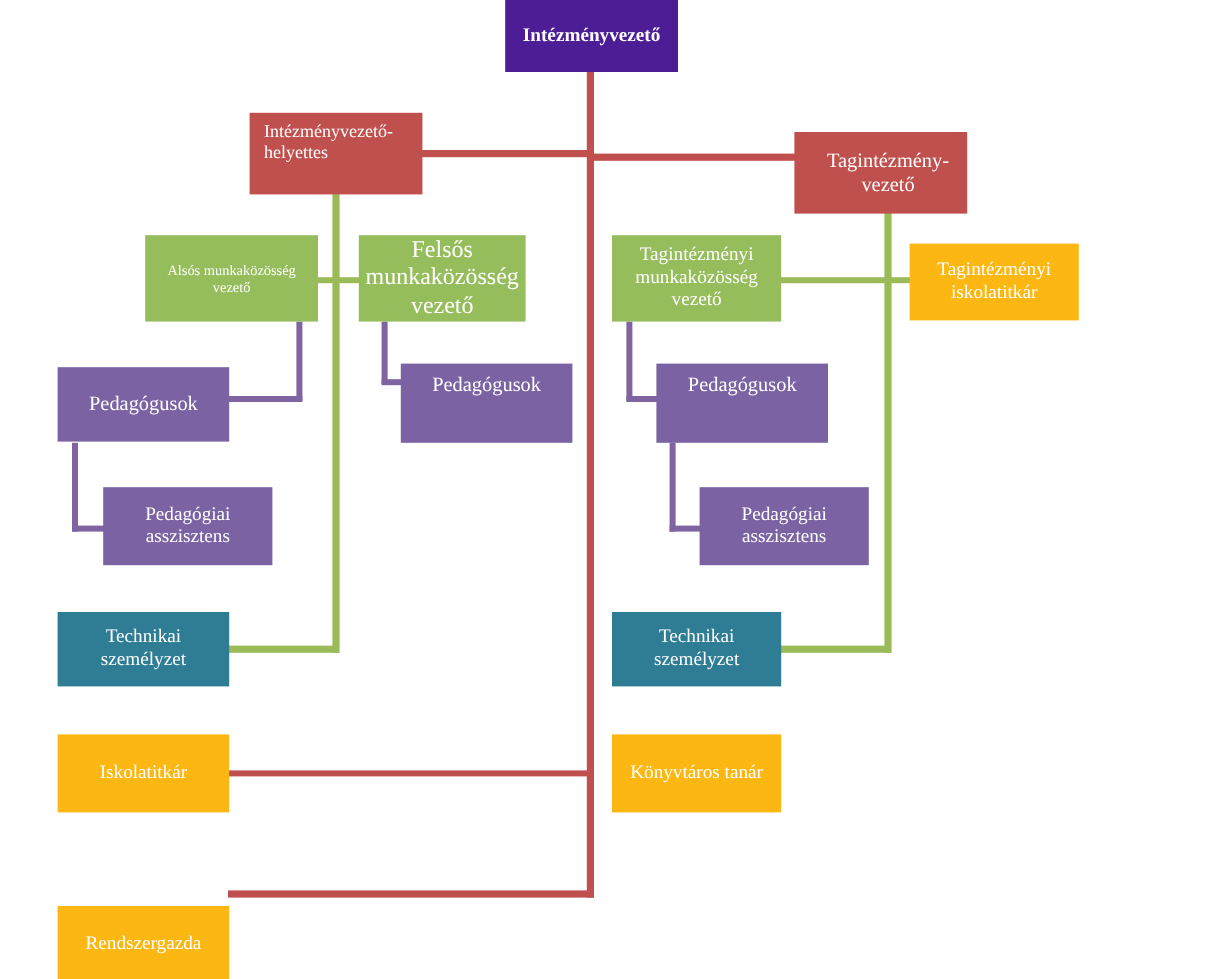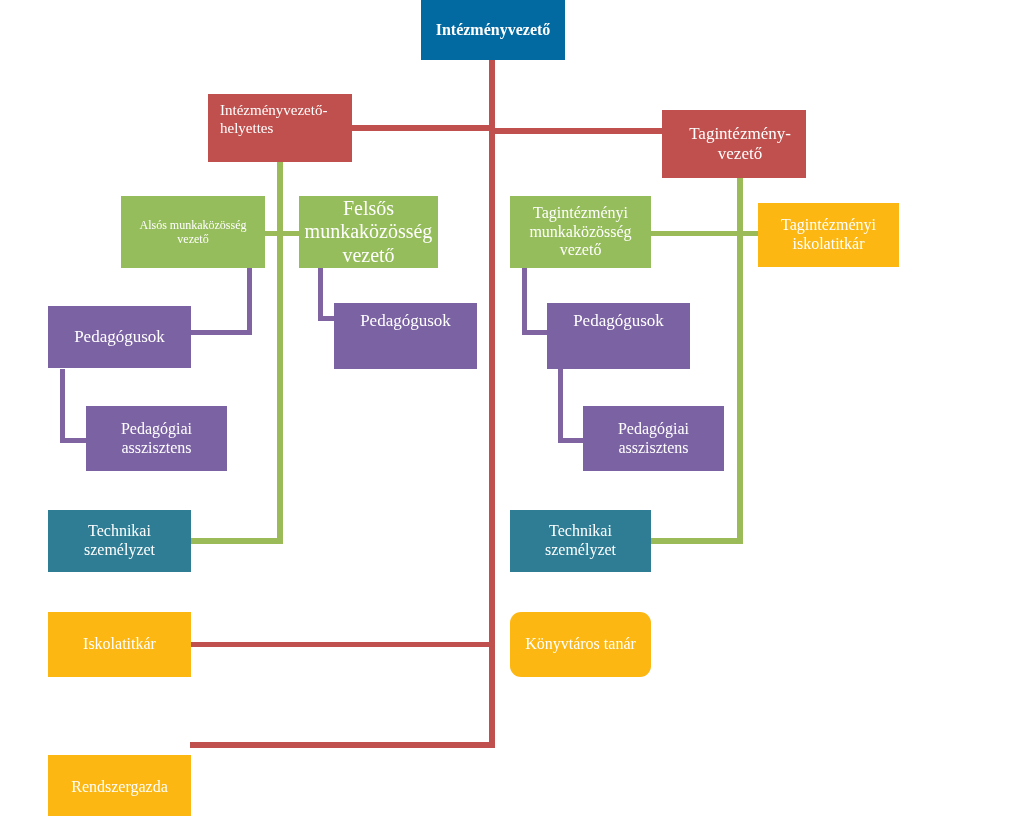--- a/index.html
+++ b/index.html
@@ -90,21 +90,21 @@
 
   <div class="conn purple" style="left:60px; top:369px; width:5px; height:74px;"></div>
   <div class="conn purple" style="left:60px; top:438px; width:30px; height:5px;"></div>
 
   <div class="conn purple" style="left:522px; top:268px; width:5px; height:66px;"></div>
   <div class="conn purple" style="left:522px; top:330px; width:28px; height:5px;"></div>
 
   <div class="conn purple" style="left:558px; top:369px; width:5px; height:74px;"></div>
   <div class="conn purple" style="left:558px; top:438px; width:28px; height:5px;"></div>
 
-  <div class="node bold" style="left:421px; top:0px; width:144px; height:60px; background:#0369a1; font-size:16px;">
+  <div class="node bold" style="left:421px; top:0px; width:144px; height:60px; background:#4c1d95; font-size:16px;">
     <span>Intézményvezető</span>
   </div>
 
   <div class="node align-left align-top" style="left:208px; top:94px; width:144px; height:68px; background:#C0504D; font-size:15px;">
     <span>Intézményvezető-helyettes</span>
   </div>
 
   <div class="node" style="left:662px; top:110px; width:144px; height:68px; background:#C0504D; font-size:17px;padding-left:16px;">
     <span>Tagintézmény-vezető</span>
   </div>
@@ -150,21 +150,21 @@
   </div>
 
   <div class="node" style="left:510px; top:510px; width:141px; height:62px; background:#2E7D95; font-size:16px;">
     <span>Technikai személyzet</span>
   </div>
 
   <div class="node" style="left:48px; top:612px; width:143px; height:65px; background:#FCB712; font-size:16px;">
     <span>Iskolatitkár</span>
   </div>
 
-  <div class="node" style="left:510px; top:612px; width:141px; height:65px; background:#FCB712; font-size:16px;border-radius:11px;">
+  <div class="node" style="left:510px; top:612px; width:141px; height:65px; background:#FCB712; font-size:16px;">
     <span>Könyvtáros tanár</span>
   </div>
 
   <div class="node" style="left:48px; top:715px; width:143px; height:65px; background:#FCB712; font-size:16px;margin-top:40px;">
     <span>Rendszergazda</span>
   </div>
 
 </div>
 
 </body></html>

